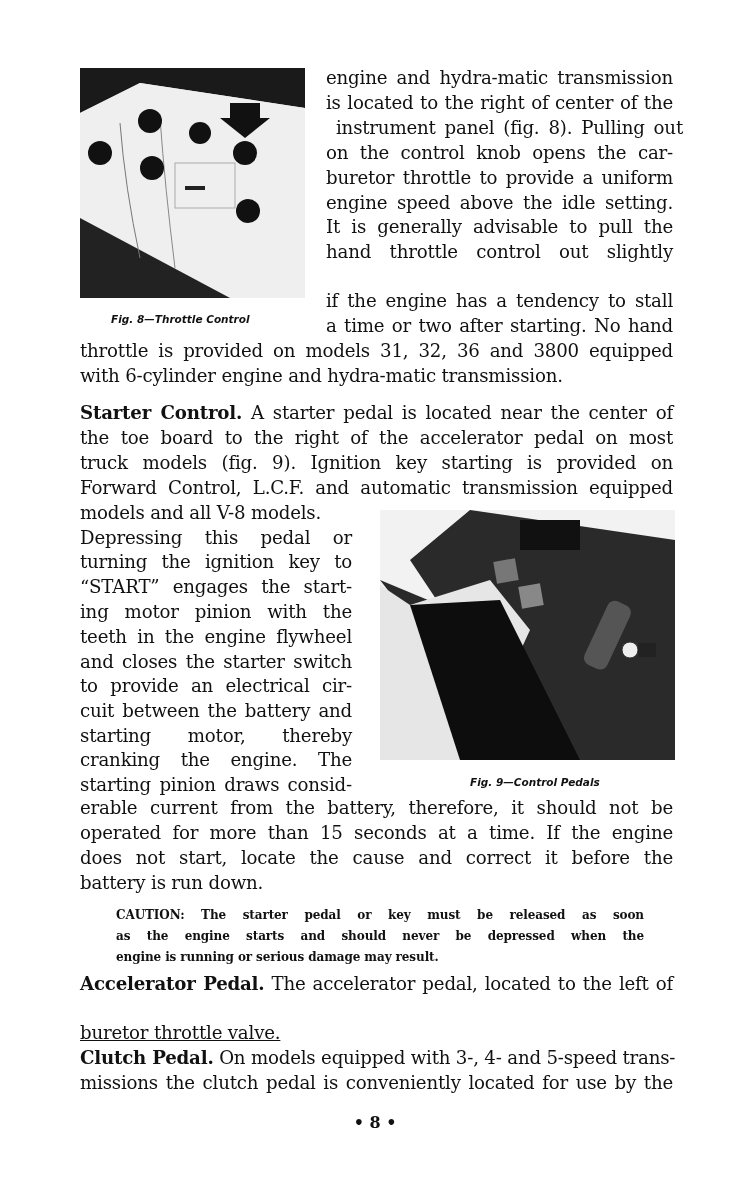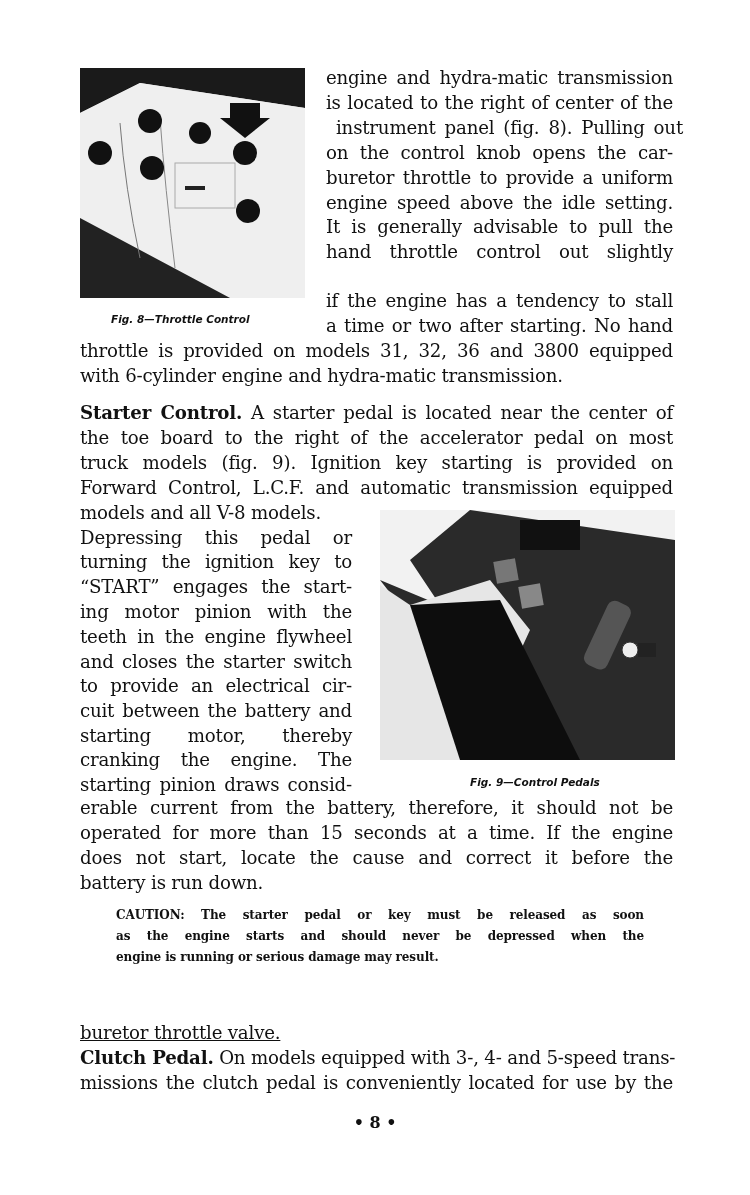--- a/index.html
+++ b/index.html
@@ -92,19 +92,20 @@
 
   <div class="line just" style="left:80px; top:796px; width:593px;">erable current from the battery, therefore, it should not be</div>
   <div class="line just" style="left:80px; top:821px; width:593px;">operated for more than 15 seconds at a time. If the engine</div>
   <div class="line just" style="left:80px; top:846px; width:593px;">does not start, locate the cause and correct it before the</div>
   <div class="line" style="left:80px; top:871px;">battery is run down.</div>
 
   <div class="caution just" style="left:116px; top:905px; width:528px;">CAUTION: The starter pedal or key must be released as soon</div>
   <div class="caution just" style="left:116px; top:926px; width:528px;">as the engine starts and should never be depressed when the</div>
   <div class="caution" style="left:116px; top:947px;">engine is running or serious damage may result.</div>
 
+  <div class="line just" style="left:80px; top:972px; width:593px;"><span class="b">Accelerator Pedal.</span><span> The accelerator pedal, located to the left of</span></div>
   <div class="line" style="left:80px; top:1021px;text-decoration:underline;">buretor throttle valve.</div>
 
   <div class="line just" style="left:80px; top:1046px; width:593px;"><span class="b">Clutch Pedal.</span><span> On models equipped with 3-, 4- and 5-speed trans-</span></div>
   <div class="line just" style="left:80px; top:1071px; width:593px;">missions the clutch pedal is conveniently located for use by the</div>
 
   <div class="pagenum">• 8 •</div>
 </div>
 
 </body></html>

